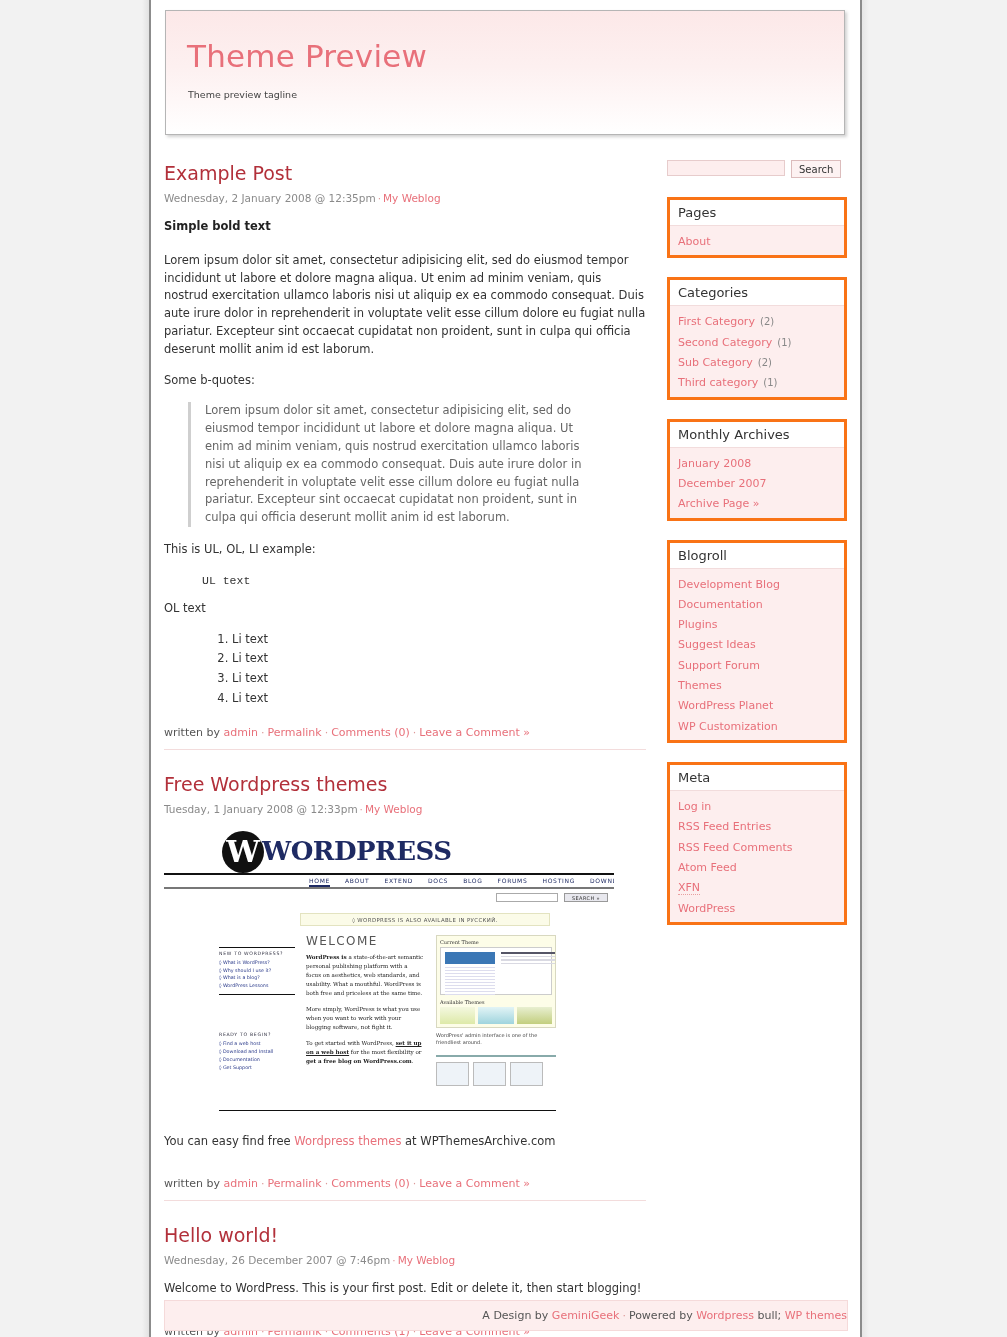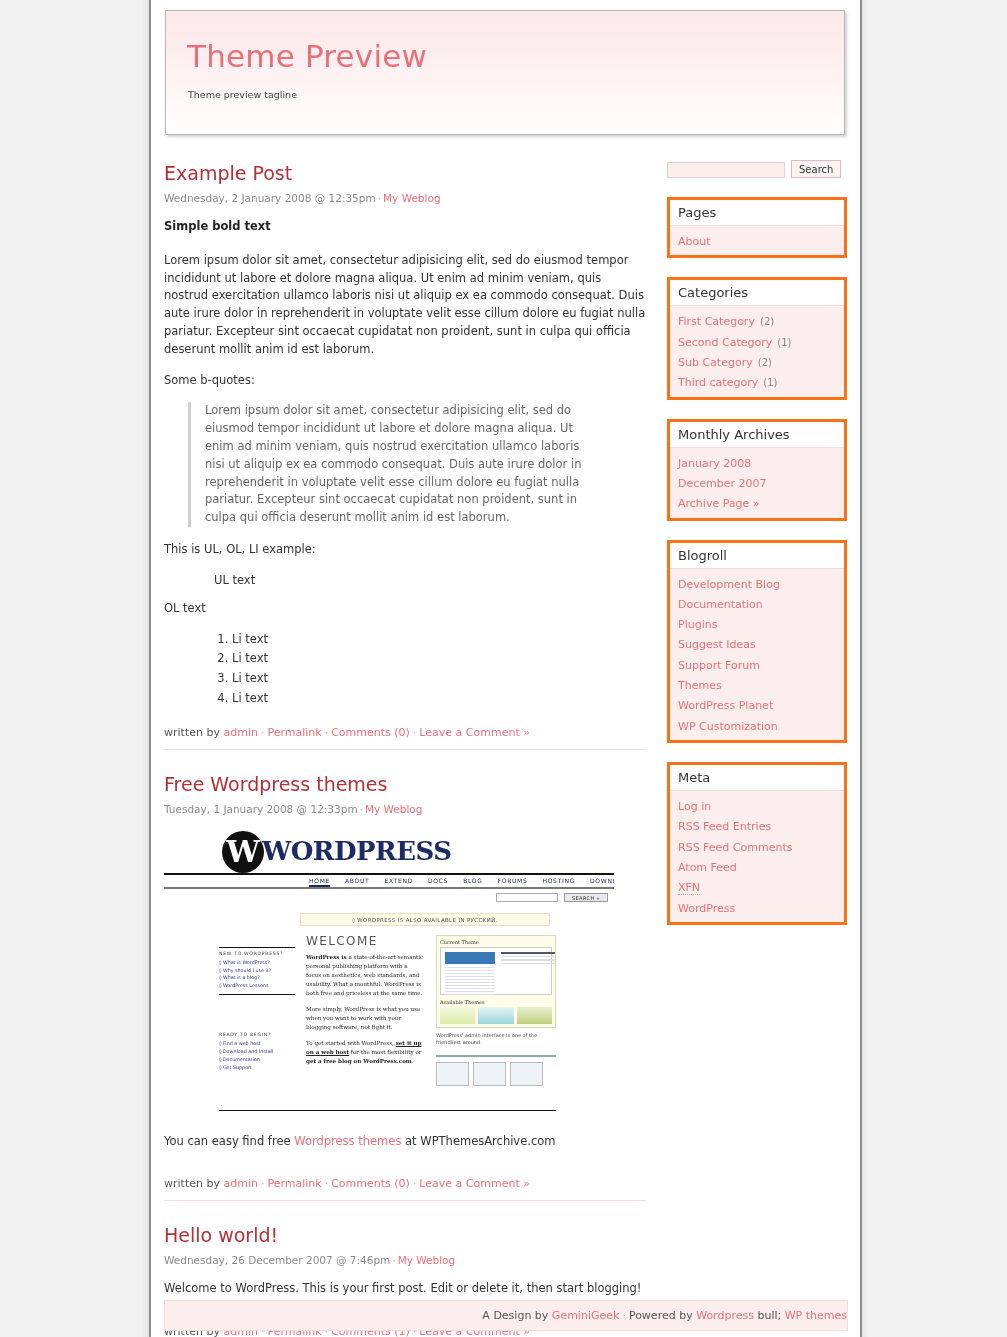--- a/index.html
+++ b/index.html
@@ -101,21 +101,21 @@
     margin: 0 0 14px 24px;
     padding: 0 0 0 14px;
     border-left: 3px solid #cfcfcf;
     color: #666;
     font-size: 11.5px;
     line-height: 1.55;
     width: 400px;
   }
   blockquote p { margin: 0; }
   ul.demo-ul { margin: 0 0 0 24px; padding: 0 0 0 14px; list-style: none; }
-  ul.demo-ul > li { margin: 0 0 10px 12px; }
+  ul.demo-ul > li { margin: 0 0 10px 0; font-family: Liberation Mono, monospace; }
   ol.demo-ol { margin: 0 0 0 46px; padding: 0 0 0 18px; }
   ol.demo-ol > li { margin: 0 0 2px 4px; }
   .ol-label { margin: 0 0 4px 22px; }
   .post-footer {
     font-size: 11px;
     color: #555;
     padding-top: 14px;
     margin-top: 4px;
   }
   .post-footer a { color: #e8707a; text-decoration: none; }
@@ -124,21 +124,21 @@
     border: 0;
     border-top: 1px solid #f3dcdc;
     margin: 10px 0 24px 0;
     height: 0;
   }
   .inline-link { color: #e8707a; text-decoration: none; }
 
   
   .search-row {
     display: flex;
-    align-items: flex-end;
+    align-items: flex-start;
     margin-bottom: 19px;
   }
   .search-input {
     width: 118px; height: 16px;
     background: #fdeeee;
     border: 1px solid #e7cccc;
     font-family: "DejaVu Sans", sans-serif;
     font-size: 10px;
     padding: 0 3px;
   }

